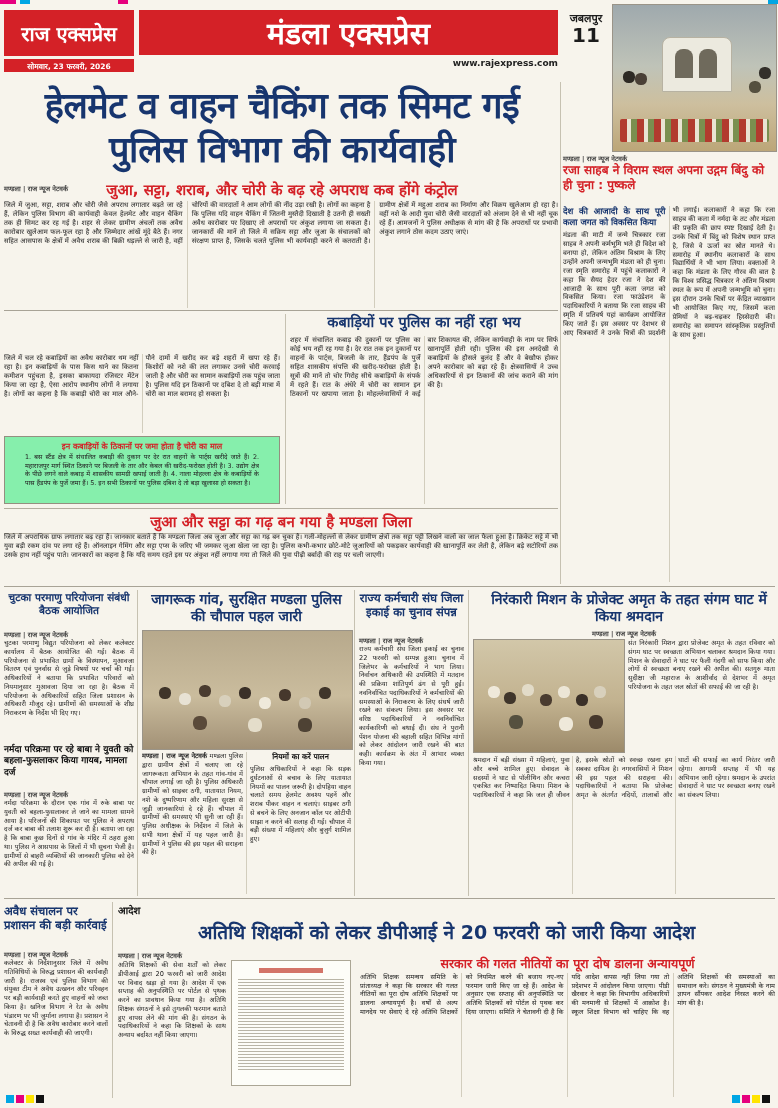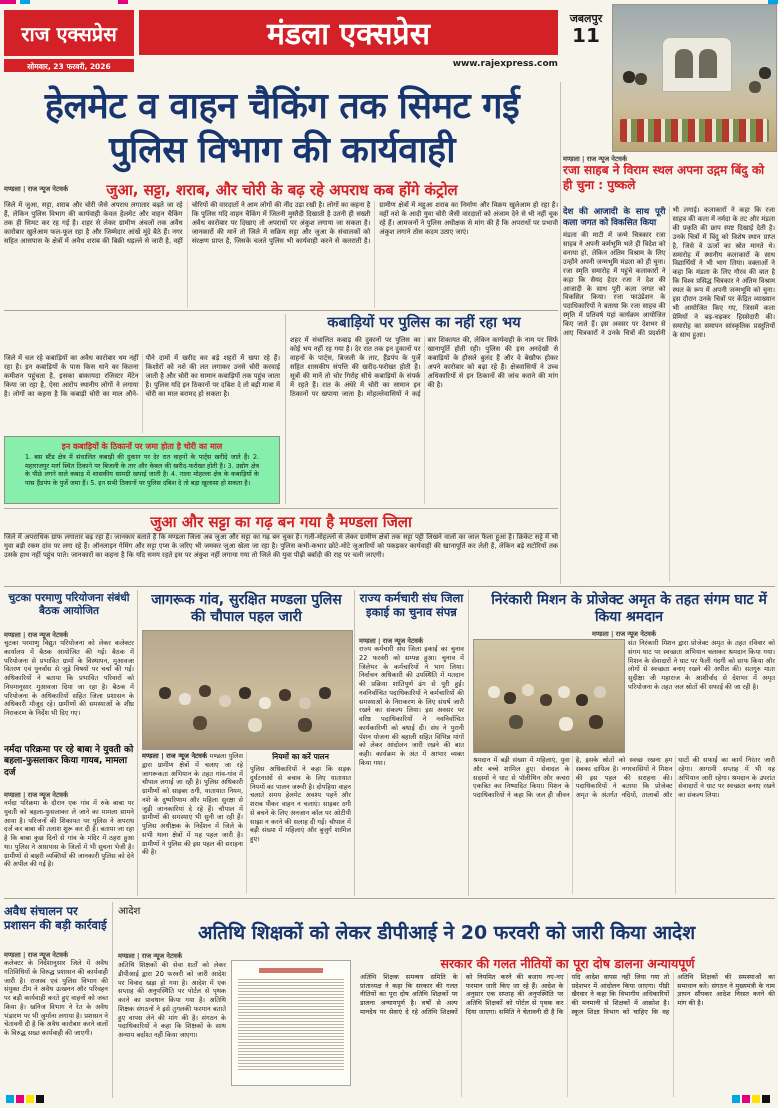--- a/index.html
+++ b/index.html
@@ -128,21 +128,21 @@
   <div class="abs body-txt cols3" style="left:473px;top:756px;width:302px;height:138px;font-size:6.6px;column-gap:6px;">श्रमदान में बड़ी संख्या में महिलाएं, युवा और बच्चे शामिल हुए। सेवादल के सदस्यों ने घाट से पॉलीथिन और कचरा एकत्रित कर निष्पादित किया। मिशन के पदाधिकारियों ने कहा कि जल ही जीवन है, इसके स्रोतों को स्वच्छ रखना हम सबका दायित्व है। नगरवासियों ने मिशन की इस पहल की सराहना की। पदाधिकारियों ने बताया कि प्रोजेक्ट अमृत के अंतर्गत नदियों, तालाबों और घाटों की सफाई का कार्य निरंतर जारी रहेगा। आगामी सप्ताह में भी यह अभियान जारी रहेगा। श्रमदान के उपरांत सेवादारों ने घाट पर स्वच्छता बनाए रखने का संकल्प लिया।</div>
 
   <div class="rule-h" style="left:4px;top:898px;width:771px;"></div>
 
   <div class="rule-v" style="left:112px;top:902px;height:196px;"></div>
 
   <div class="abs h-navy" style="left:4px;top:904px;width:104px;font-size:11.5px;text-align:left;">अवैध संचालन पर प्रशासन की बड़ी कार्रवाई</div>
   <div class="abs byline" style="left:4px;top:950px;width:104px;">मण्डला | राज न्यूज नेटवर्क</div>
   <div class="abs body-txt" style="left:4px;top:959px;width:104px;height:140px;font-size:6.6px;">कलेक्टर के निर्देशानुसार जिले में अवैध गतिविधियों के विरुद्ध प्रशासन की कार्यवाही जारी है। राजस्व एवं पुलिस विभाग की संयुक्त टीम ने अवैध उत्खनन और परिवहन पर बड़ी कार्यवाही करते हुए वाहनों को जब्त किया है। खनिज विभाग ने रेत के अवैध भंडारण पर भी जुर्माना लगाया है। प्रशासन ने चेतावनी दी है कि अवैध कारोबार करने वालों के विरुद्ध सख्त कार्यवाही की जाएगी।</div>
 
-  <div class="abs" style="left:118px;top:903px;font-size:10px;font-weight:normal;color:#111;">आदेश</div>
+  <div class="abs" style="left:118px;top:903px;font-size:10px;font-weight:bold;color:#111;">आदेश</div>
   <div class="abs h-navy" style="left:118px;top:921px;width:657px;font-size:19px;">अतिथि शिक्षकों को लेकर डीपीआई ने 20 फरवरी को जारी किया आदेश</div>
   <div class="abs byline" style="left:118px;top:951px;width:110px;">मण्डला | राज न्यूज नेटवर्क</div>
   <div class="abs h-red" style="left:360px;top:955px;width:415px;text-align:center;font-size:12.5px;">सरकार की गलत नीतियों का पूरा दोष डालना अन्यायपूर्ण</div>
 
   <div class="abs body-txt" style="left:118px;top:961px;width:108px;height:136px;font-size:6.6px;">अतिथि शिक्षकों की सेवा शर्तों को लेकर डीपीआई द्वारा 20 फरवरी को जारी आदेश पर विवाद खड़ा हो गया है। आदेश में एक सप्ताह की अनुपस्थिति पर पोर्टल से पृथक करने का प्रावधान किया गया है। अतिथि शिक्षक संगठनों ने इसे तुगलकी फरमान बताते हुए वापस लेने की मांग की है। संगठन के पदाधिकारियों ने कहा कि शिक्षकों के साथ अन्याय बर्दाश्त नहीं किया जाएगा।</div>
 
   <div class="letter" style="left:231px;top:960px;width:120px;height:126px;box-sizing:border-box;">
     <div class="letter-head"></div>
     <div class="letter-lines"></div>
   </div>

